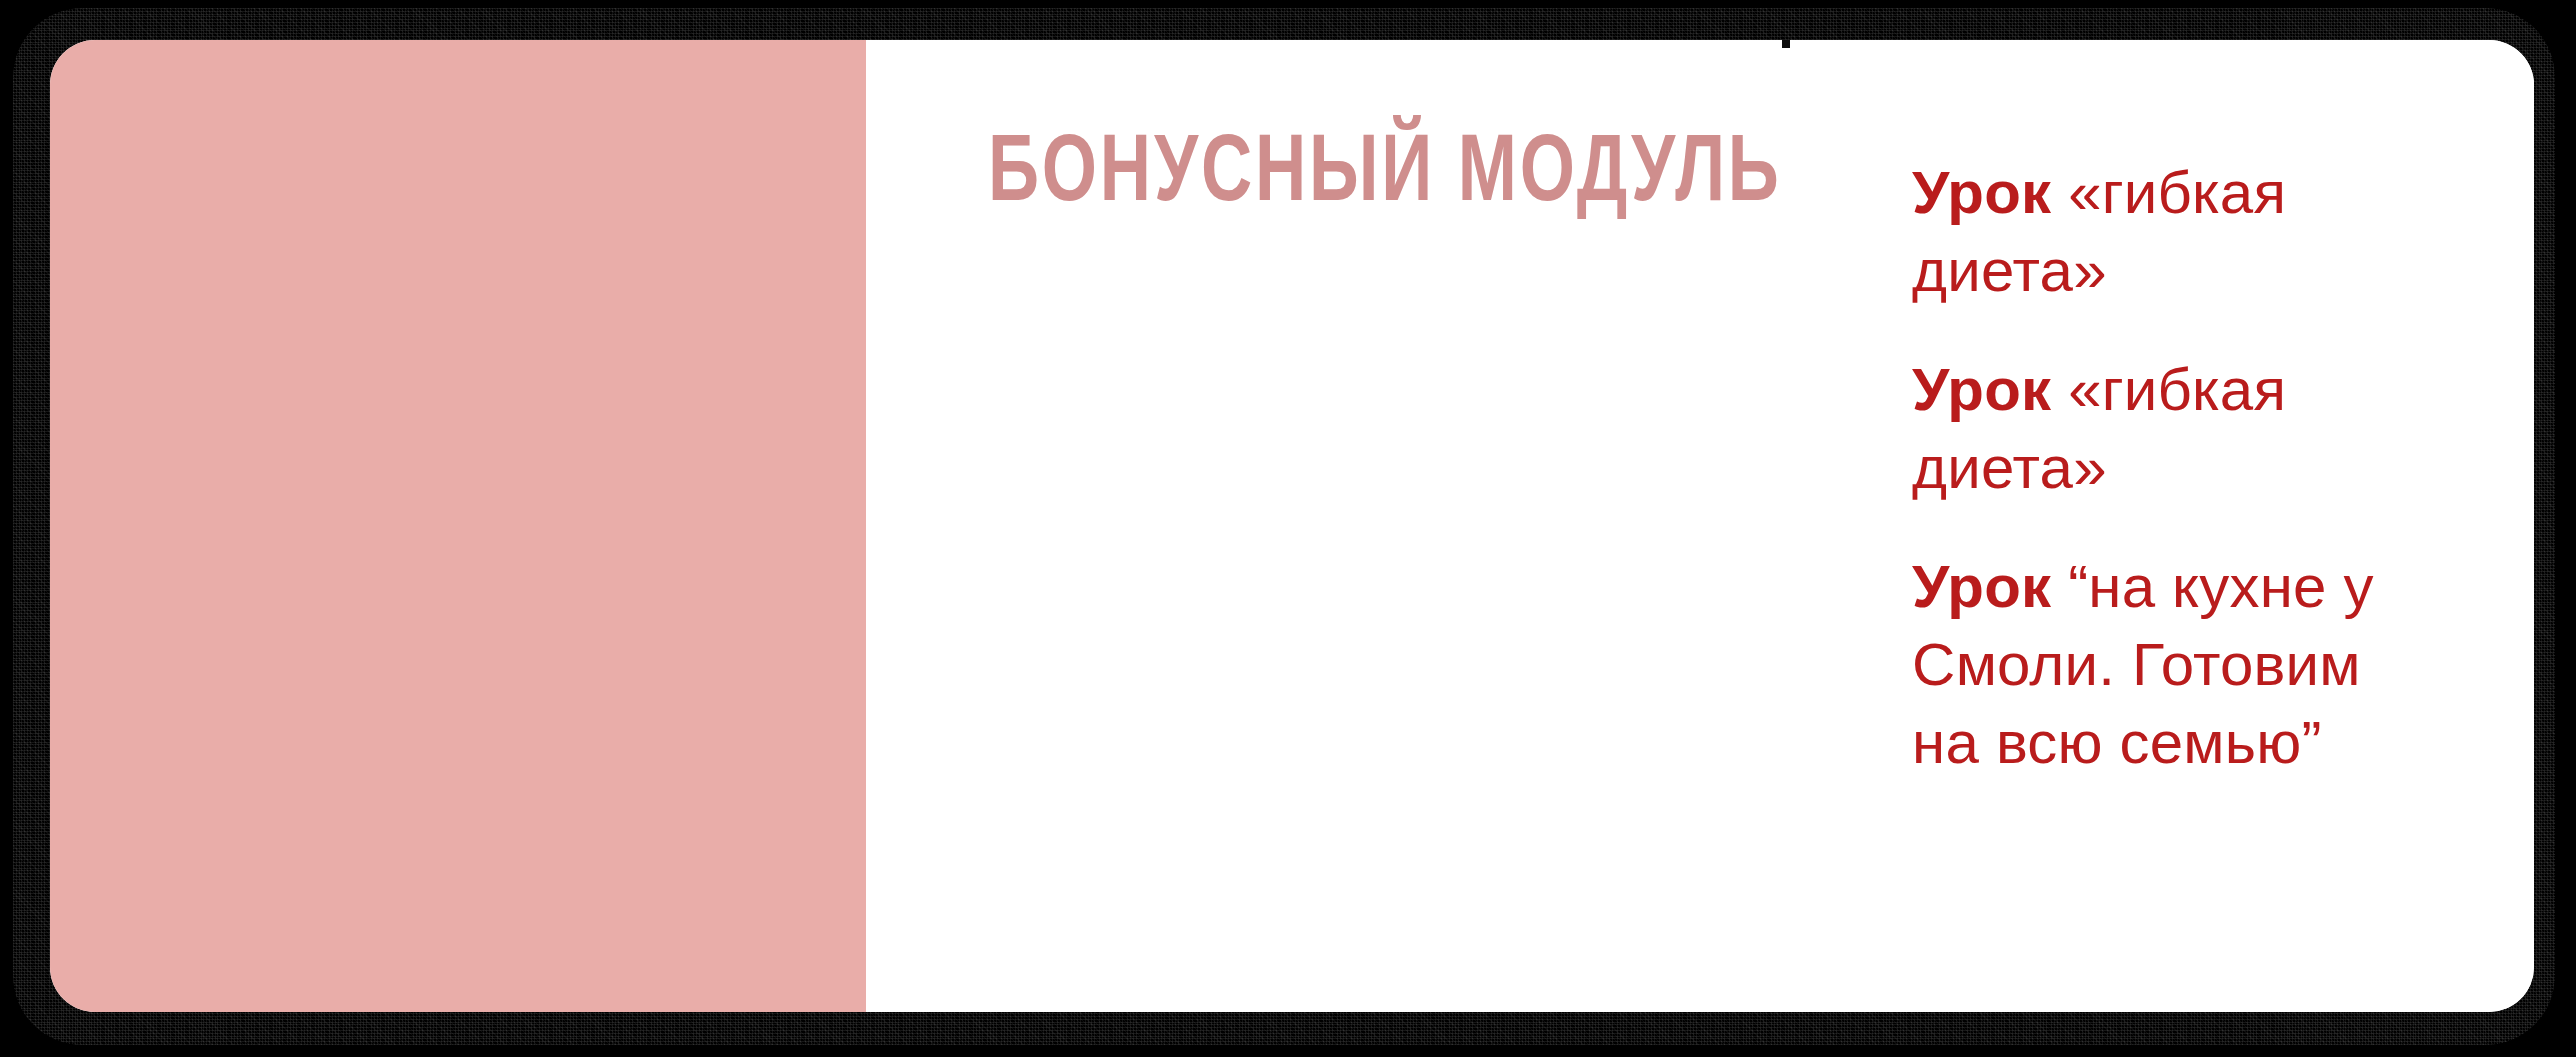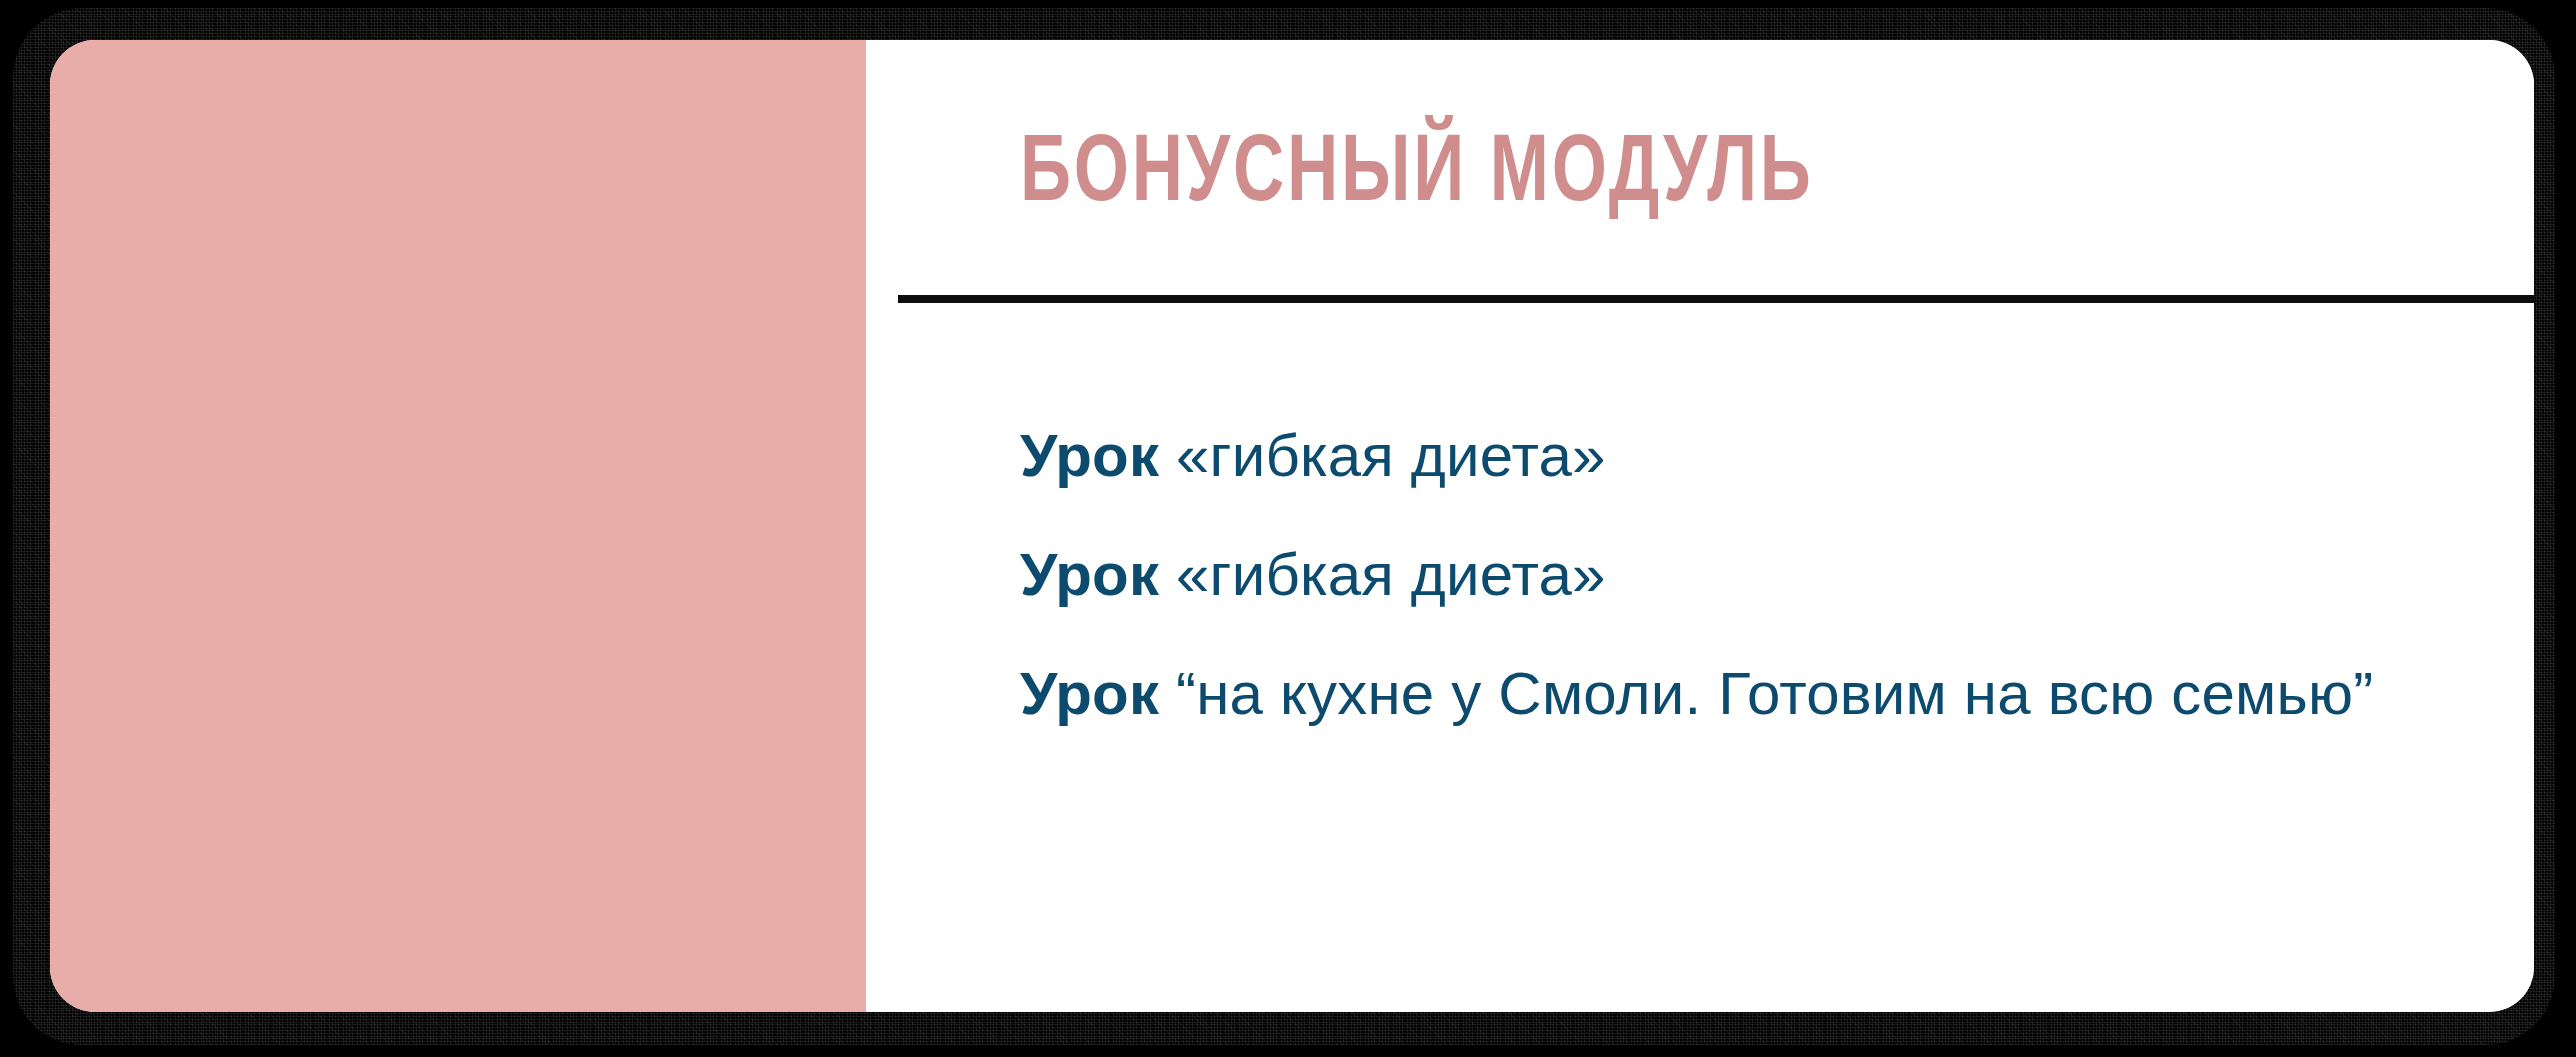--- a/index.html
+++ b/index.html
@@ -61,22 +61,21 @@
     flex: 0 0 816px;
     background: #E9ADA9;
   }
 
   
   .content {
     flex: 1 1 auto;
     position: relative;
     background: #ffffff;
     display: flex;
-    flex-direction: column;
-    padding-left: 32px;
+    flex-direction: row;
   }
 
   .title-area {
     height: 255px;
     flex: 0 0 255px;
     display: flex;
     align-items: center;
     box-sizing: border-box;
     padding-left: 122px;
   }
@@ -102,21 +101,21 @@
 
   .body-area {
     flex: 1 1 auto;
     box-sizing: border-box;
     padding: 114px 103px 0 122px;
   }
 
   .body-line {
     font-size: 60px;
     line-height: 1.30;
-    color: #0c4a6e;
+    color: #b91c1c;
     margin: 0 0 41px 0;
     font-weight: 400;
     letter-spacing: 0.2px;
   }
   .body-line:last-child {
     margin-bottom: 0;
   }
   .body-line .lead {
     font-weight: 700;
   }

